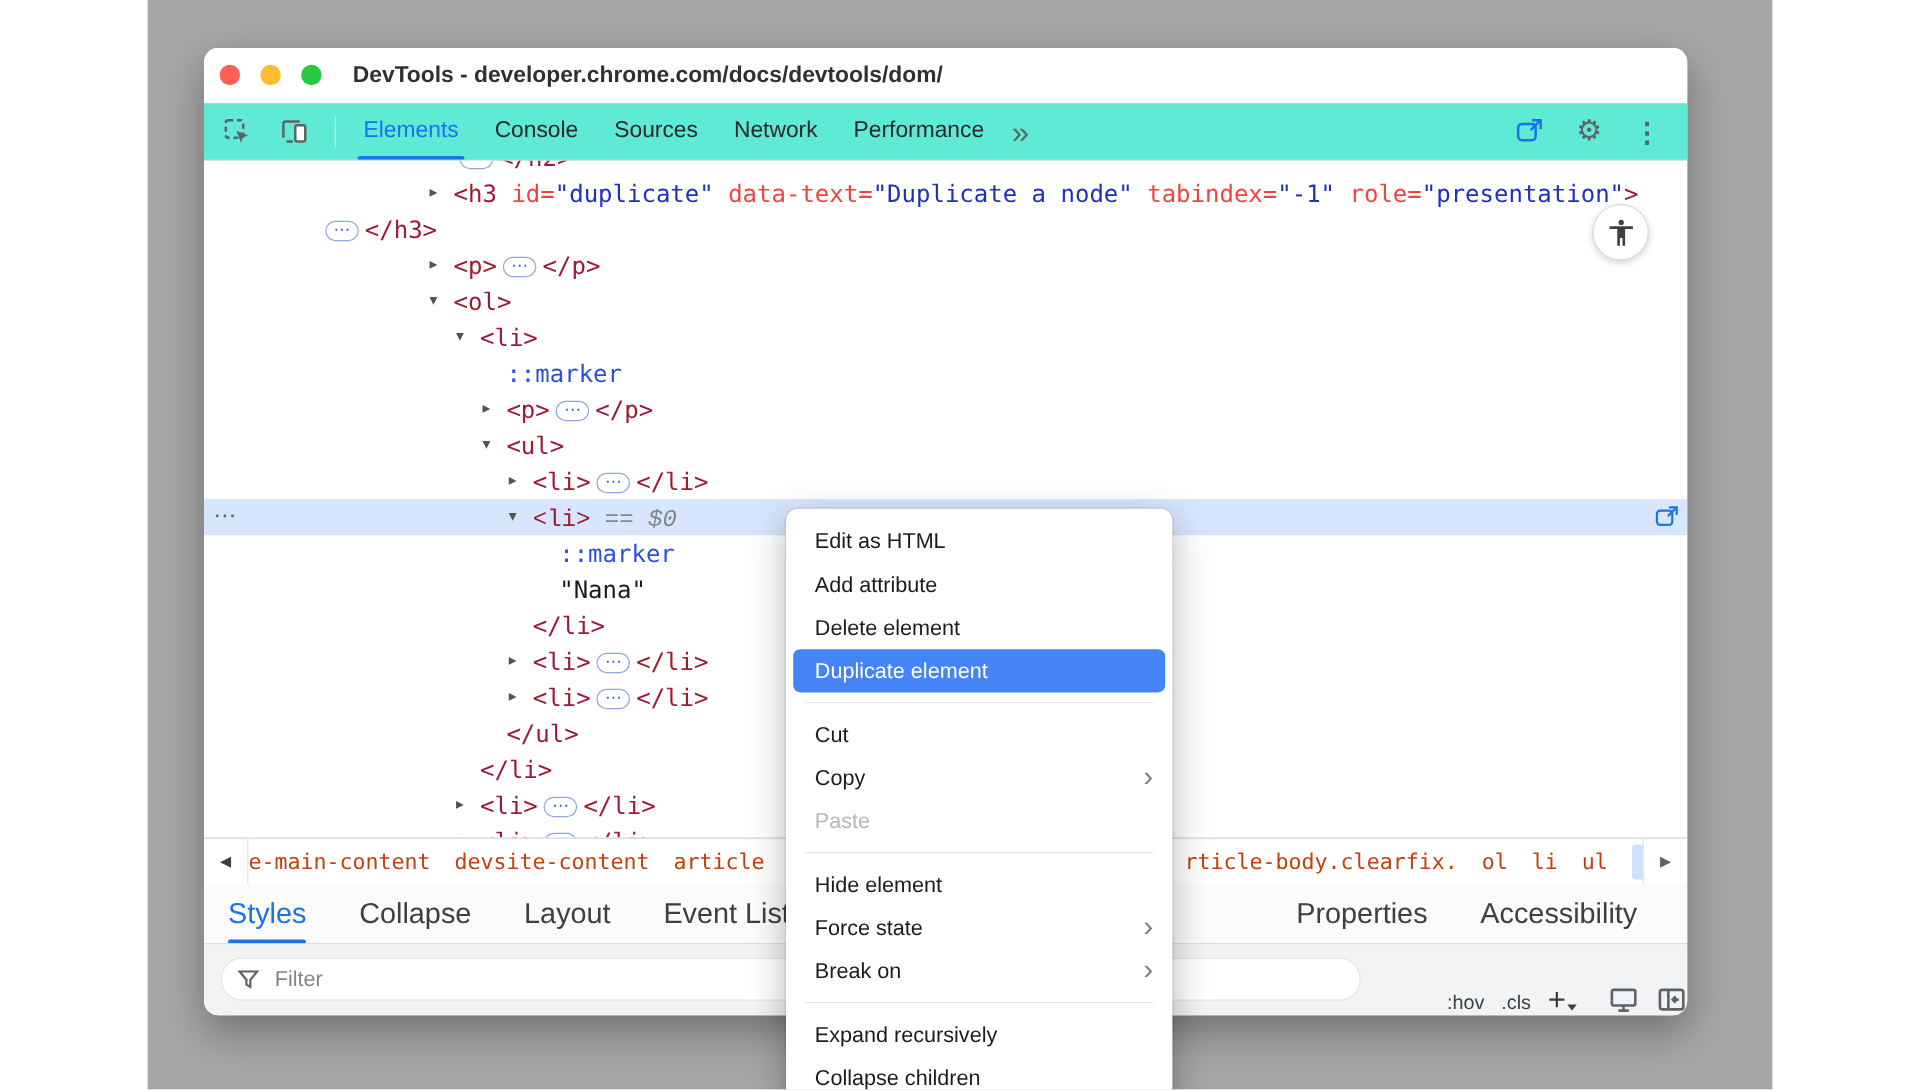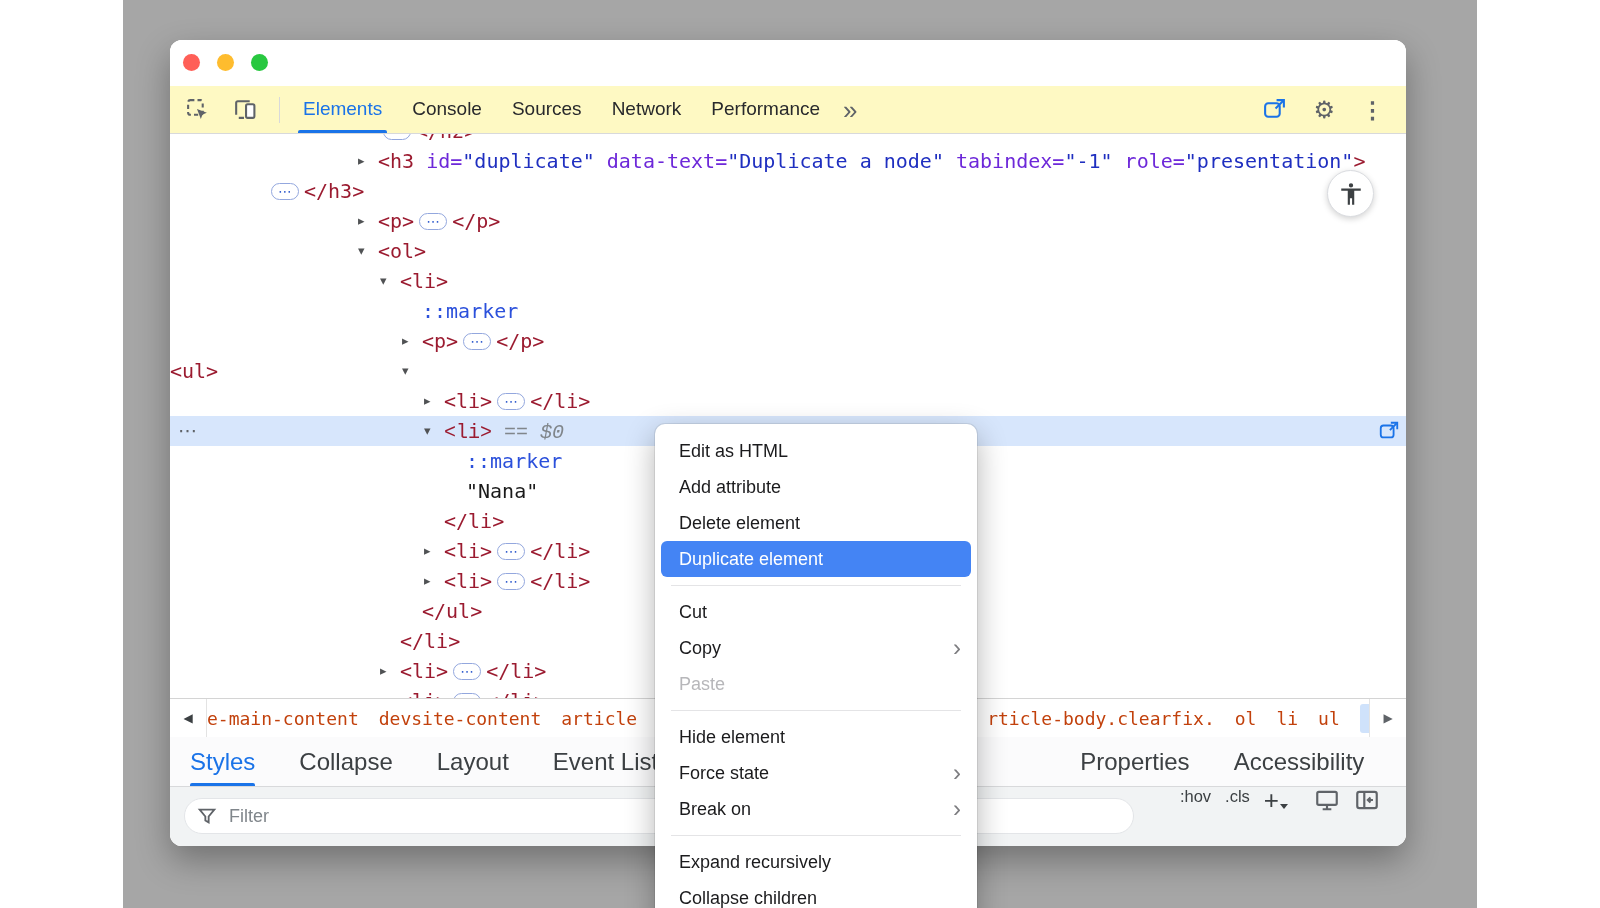--- a/index.html
+++ b/index.html
@@ -12,21 +12,21 @@
 
   
   .titlebar{position:absolute;left:0;top:0;right:0;height:46px;background:#fff;border-bottom:1px solid #ececec;}
   .light{position:absolute;top:14px;width:17px;height:17px;border-radius:50%;}
   .light.red{left:13px;background:#ff5f57;}
   .light.yellow{left:47px;background:#febc2e;}
   .light.green{left:81px;background:#28c840;}
   .win-title{position:absolute;left:124px;top:0;line-height:46px;font-size:19px;font-weight:bold;color:#2f3033;white-space:nowrap;}
 
   
-  .toolbar{position:absolute;left:0;top:46px;right:0;height:48px;display:flex;align-items:center;border-bottom:1px solid #d8d9db;box-sizing:border-box;background:#fef9c3;}
+  .toolbar{position:absolute;left:0;top:46px;right:0;height:48px;display:flex;align-items:center;border-bottom:1px solid #d8d9db;box-sizing:border-box;background:#5eead4;}
   .tb-icon{display:inline-flex;align-items:center;justify-content:center;}
   .tb-icon.inspect{margin-left:15px;}
   .tb-icon.device{margin-left:22px;}
   .tb-divider{width:1px;height:26px;background:#d8d9db;margin-left:22px;}
   .tabs{display:flex;margin-left:8px;height:100%;}
   .tab{padding:0 15px;font-size:19px;color:#28292c;line-height:46px;position:relative;white-space:nowrap;}
   .tab.sel{color:#1a73e8;font-weight:500;}
   .tab.sel::after{content:"";position:absolute;left:10px;right:10px;bottom:0;height:3px;background:#1a73e8;border-radius:2px 2px 0 0;}
   .overflow-chev{font-size:26px;color:#5f6368;margin-left:8px;line-height:40px;}
   .tb-right{margin-left:auto;display:flex;align-items:center;gap:26px;margin-right:22px;}
@@ -35,21 +35,21 @@
 
   
   .tree{position:absolute;left:0;top:94px;right:0;height:564px;overflow:hidden;background:#fff;
         font-family:"DejaVu Sans Mono",monospace;font-size:20px;}
   .tree-inner{margin-top:-18px;}
   .trow{height:30px;line-height:30px;position:relative;white-space:pre;}
   .trow.selected{background:#d7e6fc;}
   .arrow{position:absolute;top:0;font-size:13px;color:#505254;line-height:30px;font-family:"DejaVu Sans",sans-serif;}
   .toks{display:inline-block;}
   .tok-tag{color:#9b1b30;}
-  .tok-attr{color:#6d28d9;}
+  .tok-attr{color:#ef4444;}
   .tok-val{color:#1f2fc0;}
   .tok-pseudo{color:#2b50db;}
   .tok-text{color:#1a1a1a;}
   .tok-eq{color:#80868b;font-style:italic;}
   .pill{display:inline-block;min-width:28px;height:17px;line-height:14px;border:1.5px solid #93a7de;border-radius:10px;
         background:#fff;color:#3660cf;font-size:14px;text-align:center;vertical-align:2px;margin:0 5px;
         font-family:"DejaVu Sans",sans-serif;box-sizing:border-box;}
   .gutter-dots{position:absolute;left:8px;top:0;line-height:30px;color:#5f6368;font-size:19px;font-family:"Liberation Sans",sans-serif;}
   .row-adorner{position:absolute;right:6px;top:4px;}
 
@@ -74,21 +74,21 @@
   .stab.sel{color:#1a73e8;font-weight:500;}
   .stab.sel::after{content:"";position:absolute;left:0;right:0;bottom:0;height:3px;background:#1a73e8;border-radius:2px 2px 0 0;}
 
   
   .fbar{position:absolute;left:0;top:747px;right:0;height:59px;background:#f1f3f4;}
   .filter-input{position:absolute;left:14px;top:11px;width:950px;height:36px;border-radius:18px;border:1px solid #e3e5e8;
                 background:#fff;box-sizing:border-box;padding-left:44px;font-size:18px;color:#202124;outline:none;
                 font-family:"Liberation Sans",sans-serif;}
   .filter-input::placeholder{color:#80868b;}
   .funnel{position:absolute;left:26px;top:18px;z-index:2;}
-  .fcontrols{position:absolute;right:26px;top:0;height:100%;display:flex;align-items:flex-start;gap:14px;}
+  .fcontrols{position:absolute;right:0;top:0;height:100%;display:flex;align-items:flex-end;gap:14px;}
   .pseudo-btn{font-size:16.5px;color:#3c4043;font-weight:500;}
   .plus-wrap{display:flex;align-items:center;}
   .plus-btn{font-size:26px;color:#3c4043;line-height:26px;}
   .plus-caret{width:0;height:0;border-left:4px solid transparent;border-right:4px solid transparent;border-top:5px solid #3c4043;margin-left:1px;margin-top:12px;}
   .ficon{display:inline-flex;}
   .ficon.monitor{margin-left:12px;}
 
   
   .ctx-menu{position:absolute;left:655px;top:424px;width:322px;background:#fff;border-radius:10px;
             box-shadow:0 10px 30px rgba(0,0,0,.3),0 0 0 1px rgba(0,0,0,.08);padding:9px 0;z-index:60;
@@ -105,20 +105,21 @@
 <div class="stage">
   <div class="backdrop"></div>
 
   <div class="window">
     <div class="window-clip">
 
       <div class="titlebar">
         <span class="light red"></span>
         <span class="light yellow"></span>
         <span class="light green"></span>
+        <span class="win-title">DevTools - developer.chrome.com/docs/devtools/dom/</span>
       </div>
 
       <div class="toolbar">
         <span class="tb-icon inspect">
           <svg width="25" height="25" viewBox="0 0 24 24" fill="none">
             <rect x="3" y="3" width="14" height="14" rx="2" stroke="#5f6368" stroke-width="2" stroke-dasharray="4 3"></rect>
             <path d="M11.5 11.5 L21 15.2 L16.8 16.8 L15.2 21 Z" fill="#5f6368"></path>
           </svg>
         </span>
         <span class="tb-icon device">
@@ -153,21 +154,21 @@
       <div class="tree">
         <div class="tree-inner">
             <div class="trow"><span class="toks" style="padding-left: 208px;"><span class="pill">⋯</span><span class="tok-tag">&lt;/h2&gt;</span></span></div>
             <div class="trow"><span class="arrow" style="left: 188px;">▸</span><span class="toks" style="padding-left: 208px;"><span class="tok-tag">&lt;h3</span><span class="tok-attr"> id=</span><span class="tok-val">"duplicate"</span><span class="tok-attr"> data-text=</span><span class="tok-val">"Duplicate a node"</span><span class="tok-attr"> tabindex=</span><span class="tok-val">"-1"</span><span class="tok-attr"> role=</span><span class="tok-val">"presentation"</span><span class="tok-tag">&gt;</span></span></div>
             <div class="trow"><span class="toks" style="padding-left: 96px;"><span class="pill">⋯</span><span class="tok-tag">&lt;/h3&gt;</span></span></div>
             <div class="trow"><span class="arrow" style="left: 188px;">▸</span><span class="toks" style="padding-left: 208px;"><span class="tok-tag">&lt;p&gt;</span><span class="pill">⋯</span><span class="tok-tag">&lt;/p&gt;</span></span></div>
             <div class="trow"><span class="arrow" style="left: 188px;">▾</span><span class="toks" style="padding-left: 208px;"><span class="tok-tag">&lt;ol&gt;</span></span></div>
             <div class="trow"><span class="arrow" style="left: 210px;">▾</span><span class="toks" style="padding-left: 230px;"><span class="tok-tag">&lt;li&gt;</span></span></div>
             <div class="trow"><span class="toks" style="padding-left: 252px;"><span class="tok-pseudo">::marker</span></span></div>
             <div class="trow"><span class="arrow" style="left: 232px;">▸</span><span class="toks" style="padding-left: 252px;"><span class="tok-tag">&lt;p&gt;</span><span class="pill">⋯</span><span class="tok-tag">&lt;/p&gt;</span></span></div>
-            <div class="trow"><span class="arrow" style="left: 232px;">▾</span><span class="toks" style=""><span class="tok-tag">&lt;ul&gt;</span></span></div>
+            <div class="trow"><span class="arrow" style="left: 232px;">▾</span><span class="toks" style="padding-left: 252px;"><span class="tok-tag">&lt;ul&gt;</span></span></div>
             <div class="trow"><span class="arrow" style="left: 254px;">▸</span><span class="toks" style="padding-left: 274px;"><span class="tok-tag">&lt;li&gt;</span><span class="pill">⋯</span><span class="tok-tag">&lt;/li&gt;</span></span></div>
             <div class="trow selected"><span class="arrow" style="left: 254px;">▾</span><span class="toks" style="padding-left: 274px; font-family: Liberation Mono, monospace;"><span class="tok-tag">&lt;li&gt;</span><span class="tok-eq"> == $0</span></span><span class="gutter-dots">⋯</span><span class="row-adorner"><svg width="22" height="22" viewBox="0 0 24 24" fill="none">
                   <rect x="3" y="6" width="14" height="13" rx="3" stroke="#1a73e8" stroke-width="2"></rect>
                   <path d="M14 3 h7 v7" stroke="#1a73e8" stroke-width="2"></path>
                   <path d="M20.2 3.8 L13 11" stroke="#1a73e8" stroke-width="2"></path>
                 </svg></span></div>
             <div class="trow"><span class="toks" style="padding-left: 296px;"><span class="tok-pseudo">::marker</span></span></div>
             <div class="trow"><span class="toks" style="padding-left: 296px;"><span class="tok-text">"Nana"</span></span></div>
             <div class="trow"><span class="toks" style="padding-left: 274px;"><span class="tok-tag">&lt;/li&gt;</span></span></div>
             <div class="trow"><span class="arrow" style="left: 254px;">▸</span><span class="toks" style="padding-left: 274px;"><span class="tok-tag">&lt;li&gt;</span><span class="pill">⋯</span><span class="tok-tag">&lt;/li&gt;</span></span></div>

